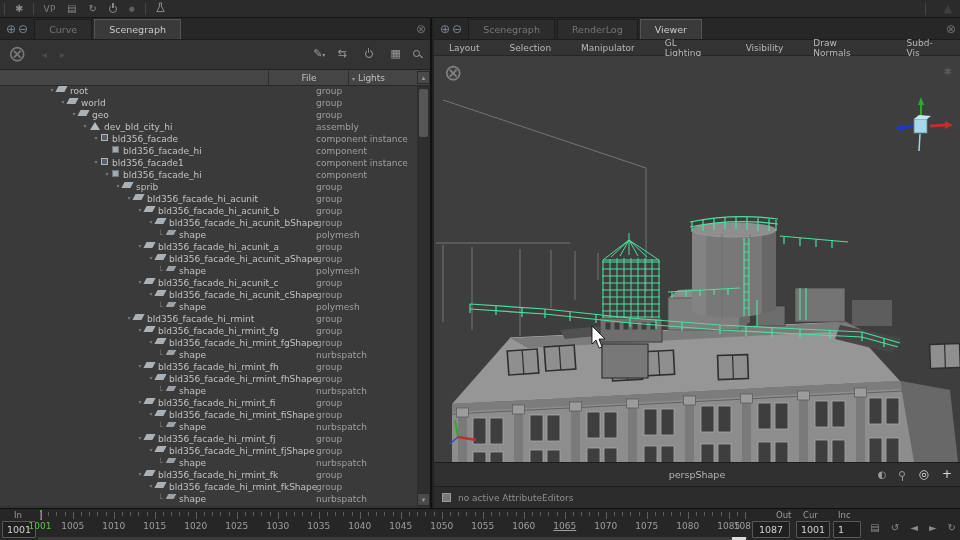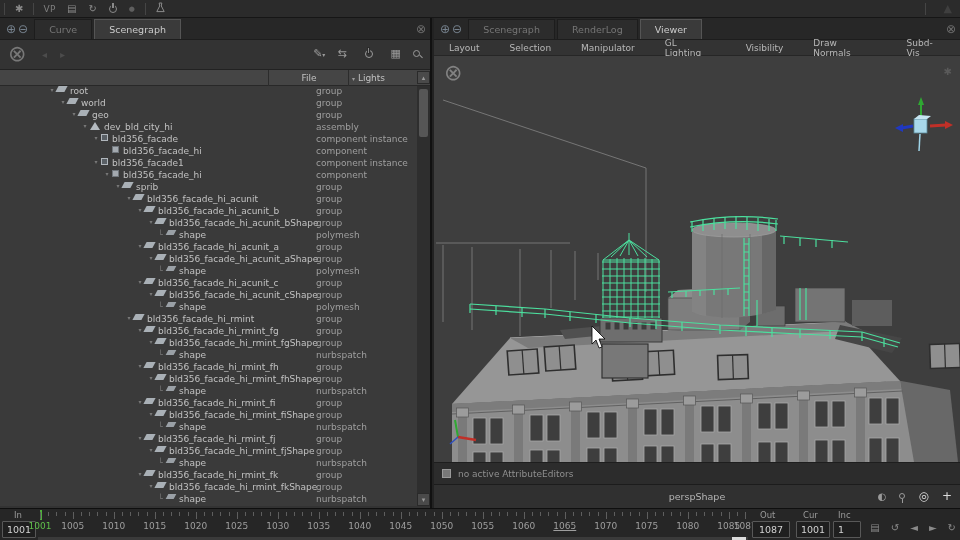--- a/index.html
+++ b/index.html
@@ -598,33 +598,33 @@
         <g>
           <line x1="458" y1="437" x2="455" y2="420" stroke="#2fa832" stroke-width="2"></line>
           <line x1="458" y1="437" x2="476" y2="440" stroke="#c03028" stroke-width="2.5"></line>
           <line x1="458" y1="437" x2="450" y2="444" stroke="#3050c0" stroke-width="1.5"></line>
         </g>
 
         <polygon points="592,326 592,344 596,340 599,348 602,347 599,339 605,339" fill="#ffffff" stroke="#000" stroke-width="0.8"></polygon>
       </svg>
     </div>
 
-    <div id="status-row">
-      <span id="status-check"></span>
-      <span id="status-text">no active AttributeEditors</span>
-    </div>
-
     <div id="persp-bar">
       <span id="persp-label">perspShape</span>
       <span id="persp-icons">
         <span class="p-ico">◐</span>
         <span class="icon-pin"></span>
         <span class="p-ico bright">◎</span>
         <span class="p-ico bright">+</span>
       </span>
+    </div>
+
+    <div id="status-row">
+      <span id="status-check"></span>
+      <span id="status-text">no active AttributeEditors</span>
     </div>
   </div>
 
   <div id="timeline">
     <span class="tl-label" style="left:14px">In</span>
     <span class="tl-box" style="left:2px;width:34px">1001</span>
 
     <div id="ruler">
       <div id="cur-marker" style="left: 2px;"></div>
       <div id="ruler-track"></div>
@@ -730,21 +730,21 @@
         <span class="rlabel" style="left: 444.8px;">1055</span>
         <span class="rlabel" style="left: 485.8px;">1060</span>
         <span class="rlabel" style="left: 526.8px; text-decoration: underline;">1065</span>
         <span class="rlabel" style="left: 567.8px;">1070</span>
         <span class="rlabel" style="left: 608.8px;">1075</span>
         <span class="rlabel" style="left: 649.8px;">1080</span>
         <span class="rlabel" style="left: 690.8px;">1085</span>
         <span class="rlabel" style="left: 707.2px;">1087</span>
       </div>
 
-    <span class="tl-label" style="left:760px">Out</span>
+    <span class="tl-label" style="left:776px">Out</span>
     <span class="tl-box" style="left:752px;width:38px">1087</span>
     <span class="tl-label" style="left:803px">Cur</span>
     <span class="tl-box" style="left:796px;width:34px">1001</span>
     <span class="tl-label" style="left:838px">Inc</span>
     <span class="tl-box" style="left:833px;width:28px;text-align:left;padding-left:4px">1</span>
 
     <span id="tl-icons">
       <span>▤</span>
       <span>↺</span>
       <span>◄</span>

